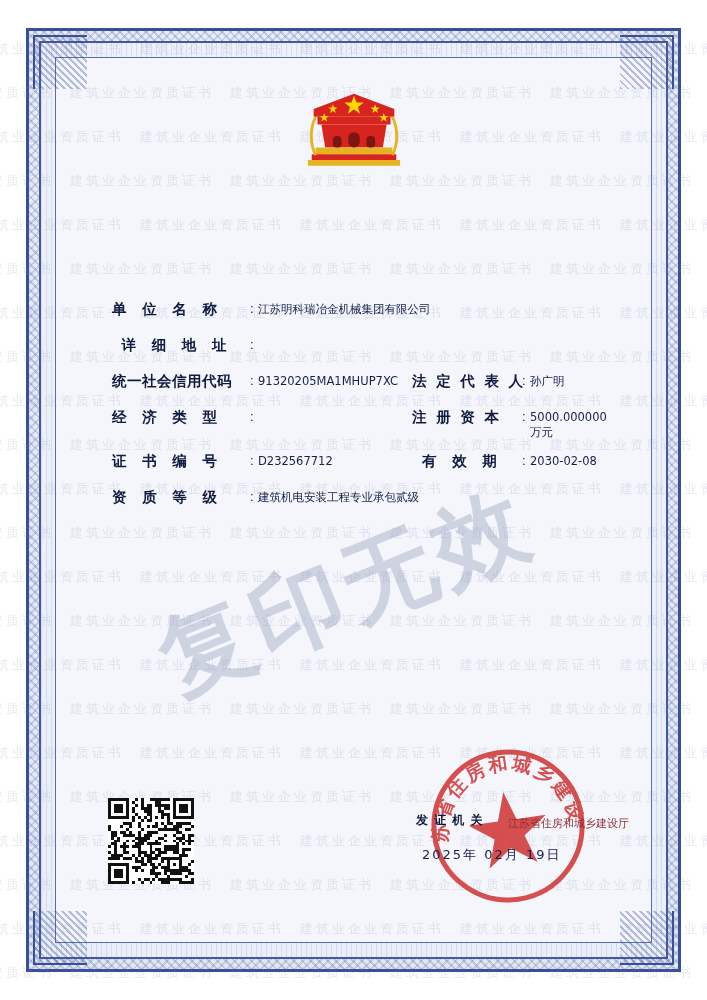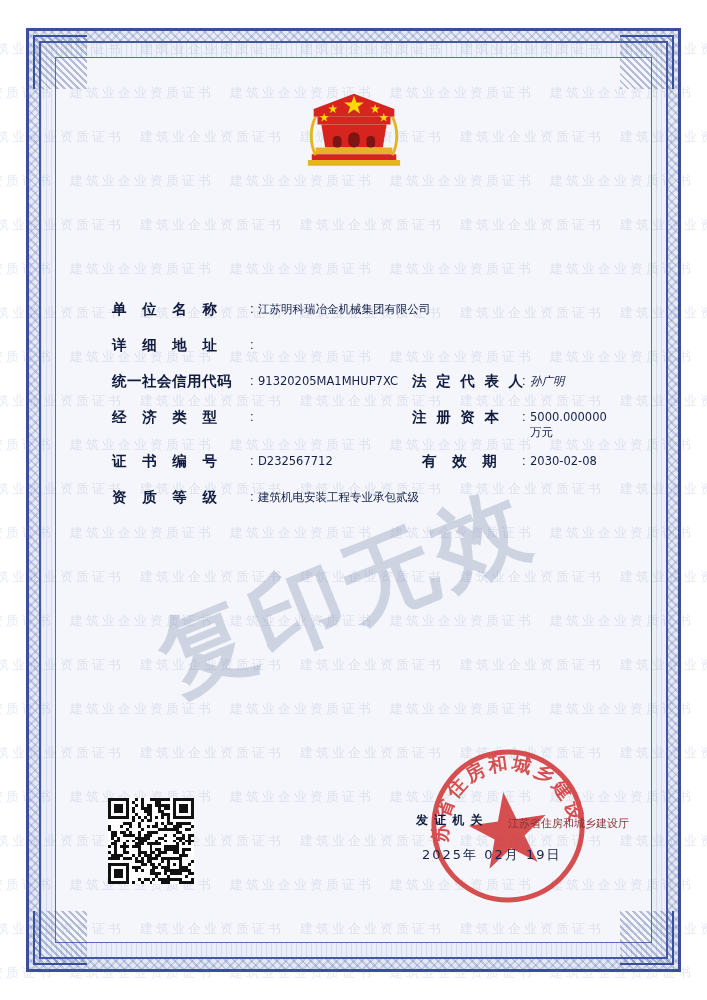--- a/index.html
+++ b/index.html
@@ -289,31 +289,31 @@
 
   <div class="fields">
 
     <div class="field-row">
       <div class="fl c1" style="letter-spacing:6px;">单 位 名 称</div>
       <div class="colon" style="left:138px;">:</div>
       <div class="fv" style="left:146px;">江苏明科瑞冶金机械集团有限公司</div>
     </div>
 
     <div class="field-row">
-      <div class="fl c1" style="letter-spacing:6px;">详 细 地 址</div>
+      <div class="fl c1" style="letter-spacing:6px;text-align:center;">详 细 地 址</div>
       <div class="colon" style="left:138px;">:</div>
     </div>
 
     <div class="field-row">
       <div class="fl" style="left:0;letter-spacing:0.5px;">统一社会信用代码</div>
       <div class="colon" style="left:138px;">:</div>
       <div class="fv" style="left:146px;">91320205MA1MHUP7XC</div>
       <div class="fl" style="left:300px;letter-spacing:3px;">法 定 代 表 人</div>
       <div class="colon" style="left:410px;">:</div>
-      <div class="fv" style="left:418px;font-style:italic;">孙广明</div>
+      <div class="fv" style="left:418px;">孙广明</div>
     </div>
 
     <div class="field-row" style="min-height:38px;">
       <div class="fl c1" style="letter-spacing:6px;">经 济 类 型</div>
       <div class="colon" style="left:138px;">:</div>
       <div class="fl" style="left:300px;letter-spacing:3px;">注 册 资 本</div>
       <div class="colon" style="left:410px;">:</div>
       <div class="fv" style="left:418px;">5000.000000万元</div>
     </div>
 

